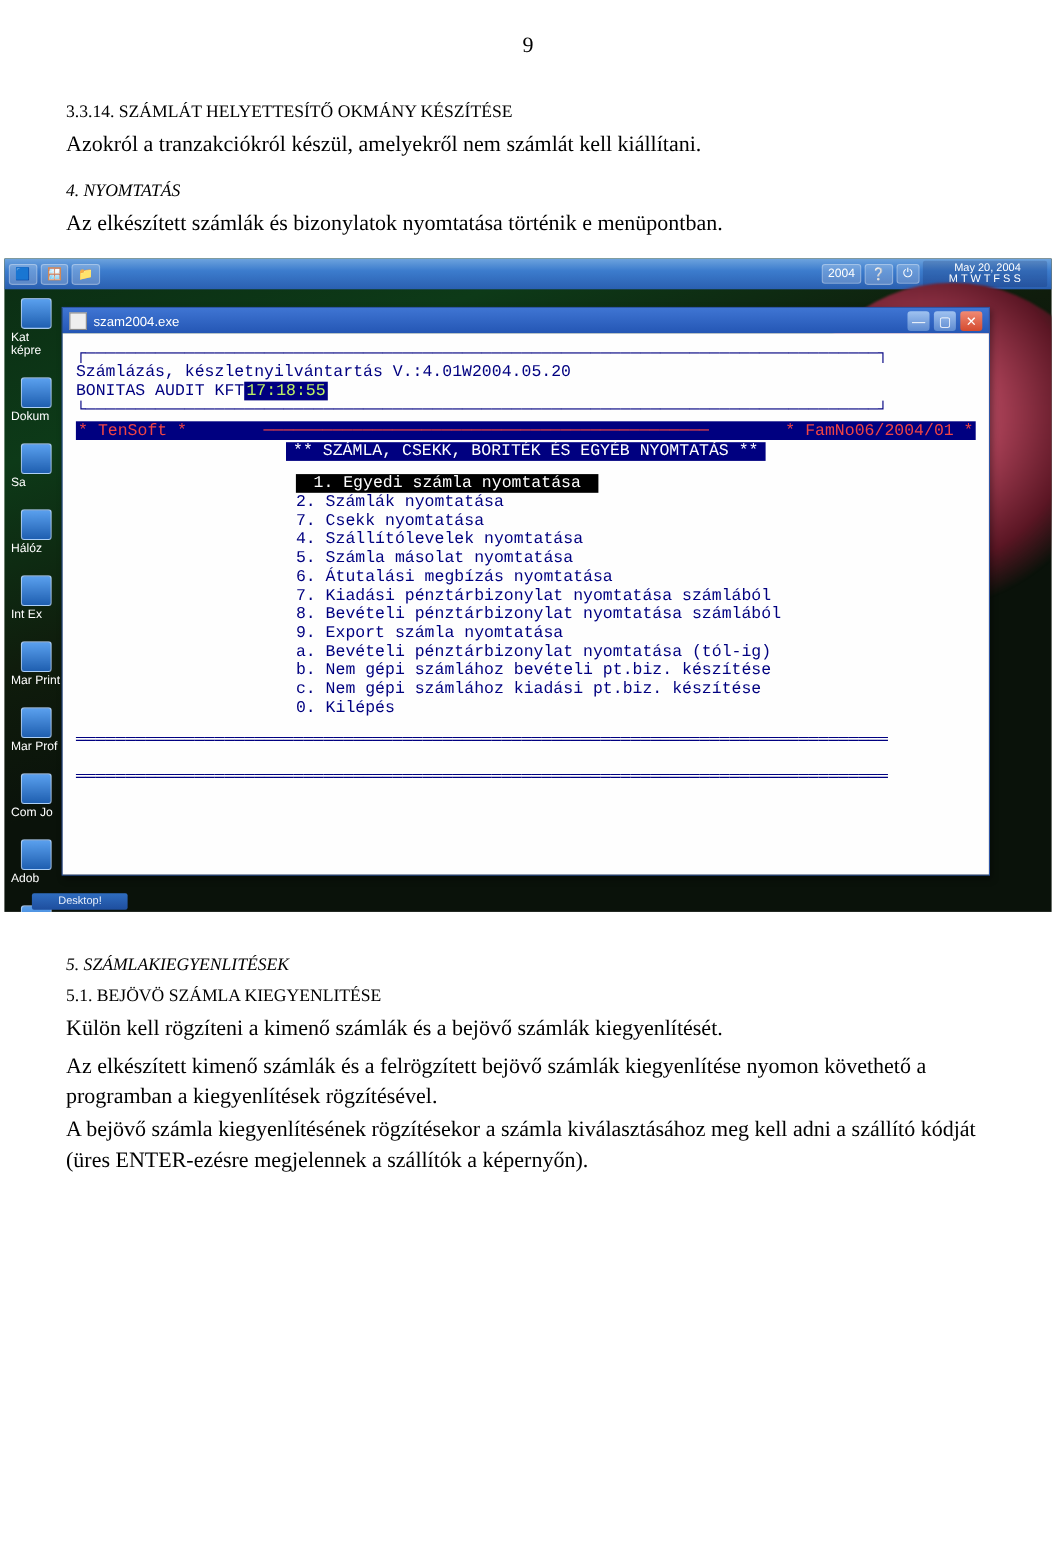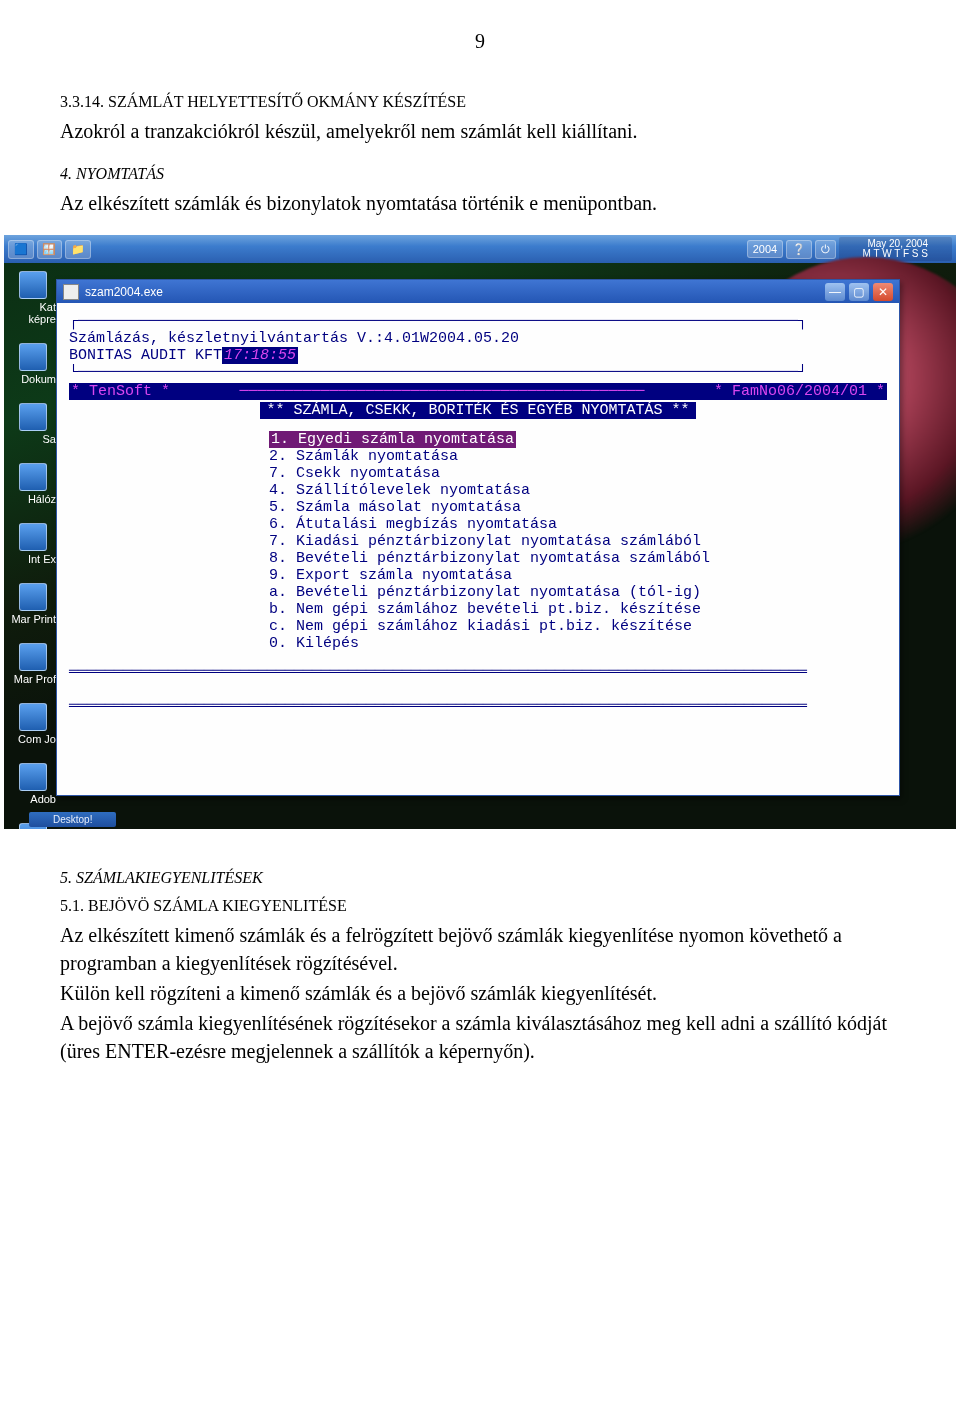--- a/index.html
+++ b/index.html
@@ -78,21 +78,21 @@
     top: 36px;
     display: flex;
     flex-direction: column;
     gap: 18px;
     font-family: Tahoma, sans-serif;
     font-size: 11px;
     color: #fff;
   }
   .desk-icon {
     width: 46px;
-    text-align: right;
+    text-align: left;
   }
   .desk-icon .glyph {
     width: 26px;
     height: 26px;
     margin: 0 auto 2px auto;
     border: 1px solid rgba(255,255,255,0.5);
     border-radius: 3px;
     background: linear-gradient(#5aa0ee,#1f5fb0);
   }
 
@@ -176,27 +176,26 @@
     overflow: hidden;
     color: #000080;
   }
   .header-row {
     display: flex;
     justify-content: flex-start;
     white-space: pre;
   }
   .time-pill {
     background: #000080;
-    color: #d946ef;
+    color: #bef264;
     padding: 0 2px;
-    font-style: italic;
   }
   .tensoft-row {
     background: #000080;
-    color: #d946ef;
+    color: #ef4444;
     white-space: pre;
     padding: 0 2px;
     margin: 2px 0;
     display: flex;
   }
   .tensoft-row .mid {
     flex: 1;
     text-align: center;
   }
   .menu-title-row {
@@ -207,24 +206,24 @@
     padding: 0 6px;
     margin: 0 60px;
   }
   .menu-block {
     margin: 12px 0 12px 200px;
   }
   .menu-item {
     white-space: pre;
   }
   .menu-item.selected {
-    background: #701a75;
+    background: #000000;
     color: #fff;
     display: inline-block;
-    padding: 0 2px;
+    padding: 0 16px;
   }
   .dbl-sep {
     white-space: pre;
     color: #000080;
   }
 </style>
 </head>
 <body>
 
 <div class="page">
@@ -319,16 +318,16 @@
           <div class="dbl-sep">══════════════════════════════════════════════════════════════════════════════════</div>
         </div>
       </div>
 
       <div class="hide-taskbar-strip">Desktop!</div>
     </div>
   </div>
 
   <div class="doc-heading italic">5. SZÁMLAKIEGYENLITÉSEK</div>
   <div class="doc-heading" style="margin-top:10px;">5.1. BEJÖVÖ SZÁMLA KIEGYENLITÉSE</div>
+  <div class="doc-para" style="margin:2px 0;">Külön kell rögzíteni a kimenő számlák és a bejövő számlák kiegyenlítését.</div>
   <div class="doc-para" style="margin-bottom:2px;">Az elkészített kimenő számlák és a felrögzített bejövő számlák kiegyenlítése nyomon követhető a programban a kiegyenlítések rögzítésével.</div>
-  <div class="doc-para" style="margin:2px 0;">Külön kell rögzíteni a kimenő számlák és a bejövő számlák kiegyenlítését.</div>
   <div class="doc-para" style="margin-top:2px;">A bejövő számla kiegyenlítésének rögzítésekor a számla kiválasztásához meg kell adni a szállító kódját (üres ENTER-ezésre megjelennek a szállítók a képernyőn).</div>
 </div>
 
 </body></html>

